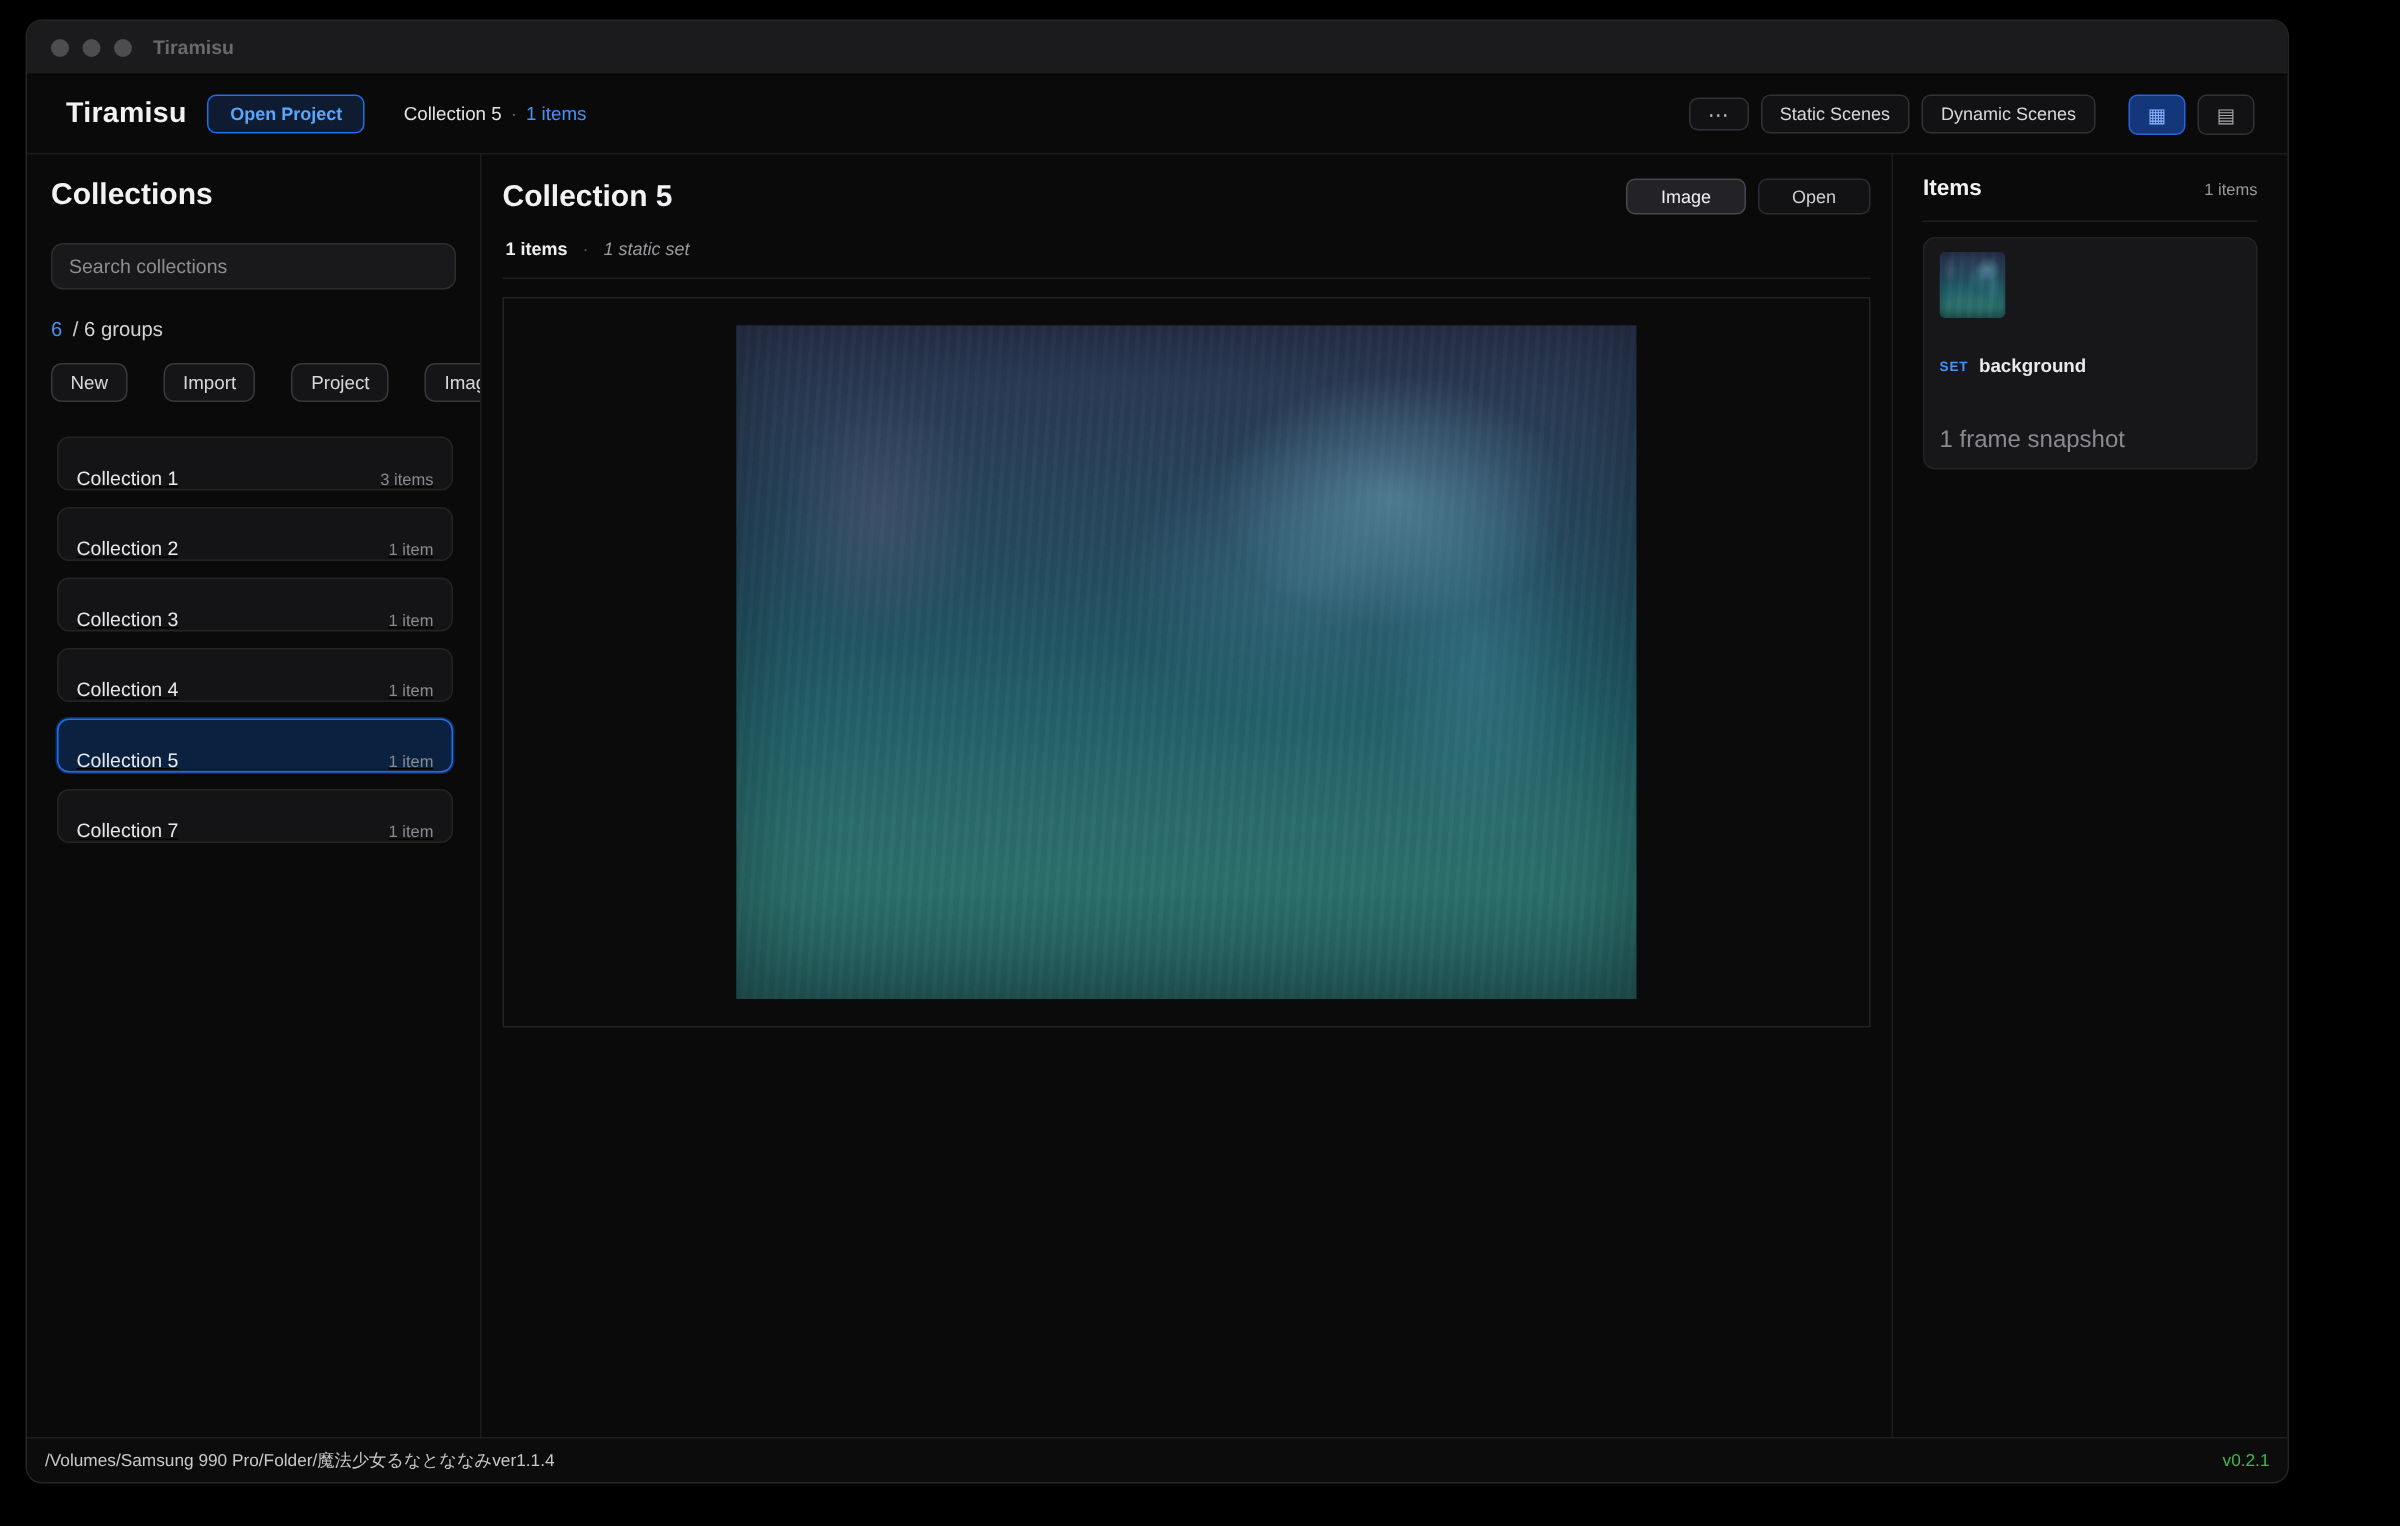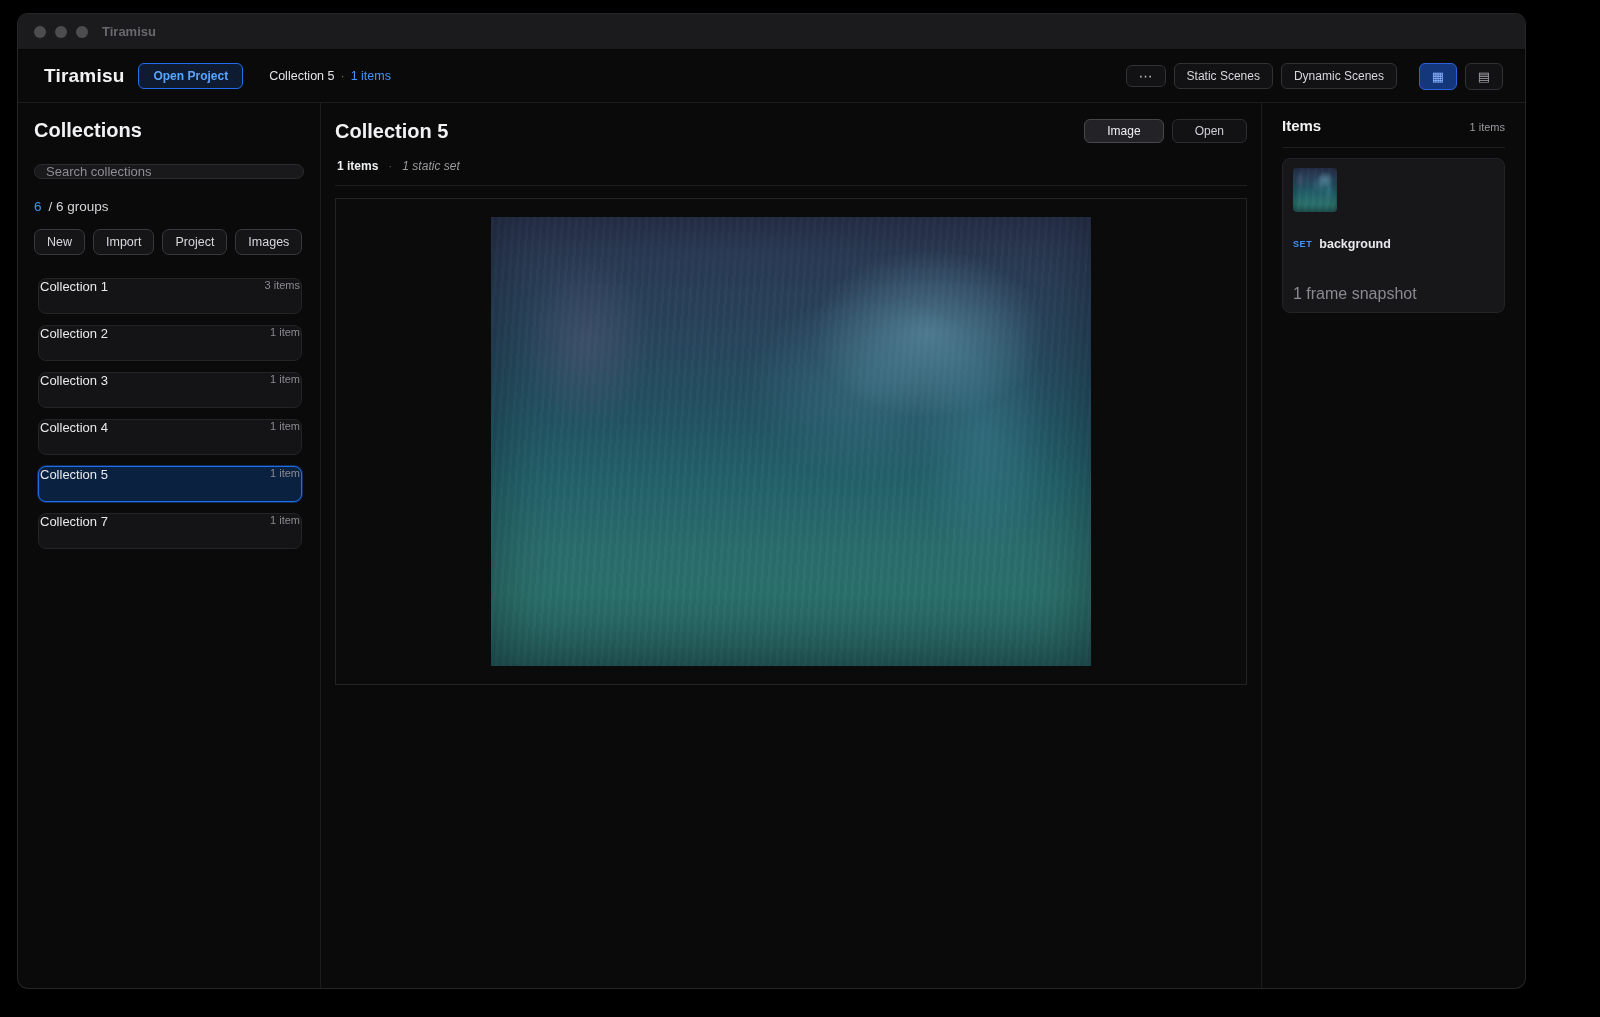--- a/index.html
+++ b/index.html
@@ -32,28 +32,28 @@
   .icon-btn { width:38px; height:27px; display:flex; align-items:center; justify-content:center; border-radius:6px; font-size:13px; cursor:pointer; }
   .icon-btn.active { background:#14377c; border:1px solid #2b62d9; color:#8ab4ff; }
   .icon-btn.inactive { background:#121214; border:1px solid #323236; color:#a8a8ae; }
 
   
   .content { flex:1; display:flex; min-height:0; }
 
   
   .sidebar { width:303px; flex:0 0 303px; border-right:1px solid #1c1c1e; padding:16px 16px 0 16px; overflow:hidden; }
   .sidebar-title { color:#f2f2f4; font-size:20px; font-weight:700; margin-bottom:20px; }
-  .search-input { width:100%; height:15px; background:#19191b; border:1px solid #2d2d30; border-radius:8px; color:#c8c8cc; font-size:13px; padding:0 11px; outline:none; font-family:inherit; }
+  .search-input { width:100%; height:31px; background:#19191b; border:1px solid #2d2d30; border-radius:8px; color:#c8c8cc; font-size:13px; padding:0 11px; outline:none; font-family:inherit; }
   .search-input::placeholder { color:#8e8e93; }
   .groups-line { margin-top:19px; font-size:13.5px; color:#d4d4d8; display:flex; gap:7px; }
   .groups-line .current { color:#4493f8; }
-  .action-row { margin-top:15px; display:flex; gap:8px; }
+  .action-row { margin-top:15px; display:flex; gap:24px; }
   .action-row .btn { padding:5px 12px; background:#151517; border-color:#39393d; border-radius:7px; font-size:12.5px; }
   .collection-list { margin-top:23px; display:flex; flex-direction:column; gap:11px; padding:0 2px 0 4px; }
-  .collection-item { height:36px; display:flex; align-items:flex-start; justify-content:space-between; padding:0 1px; background:#141416; border:1px solid #242427; border-radius:8px; cursor:pointer; }
+  .collection-item { height:36px; display:flex; align-items:flex-end; justify-content:space-between; padding:0 12px; background:#141416; border:1px solid #242427; border-radius:8px; cursor:pointer;text-decoration:underline; }
   .collection-item .c-name { color:#e9e9ec; font-size:13px; font-weight:500; }
   .collection-item .c-count { color:#8a8a8f; font-size:11px; }
   .collection-item.selected { background:#0b2140; border:1px solid #1f6feb; box-shadow:0 0 0 1px rgba(31,111,235,.35); }
 
   
   .main { flex:1; padding:16px 14px 0 14px; min-width:0; display:flex; flex-direction:column; }
   .main-head { display:flex; align-items:center; justify-content:space-between; }
   .main-title { color:#f2f2f4; font-size:20px; font-weight:700; }
   .tab-group { display:flex; gap:8px; }
   .tab-btn { padding:4px 22px; border-radius:6px; font-size:12px; cursor:pointer; }
@@ -210,14 +210,18 @@
             <span class="item-badge">SET</span>
             <span class="item-name">background</span>
           </div>
           <span class="item-sub">1 frame snapshot</span>
         </div>
       </div>
     </div>
 
   </div>
 
+  <div class="footer">
+    <span class="footer-path">/Volumes/Samsung 990 Pro/Folder/魔法少女るなとななみver1.1.4</span>
+    <span class="footer-version">v0.2.1</span>
+  </div>
 
 </div>
 
 </body></html>

